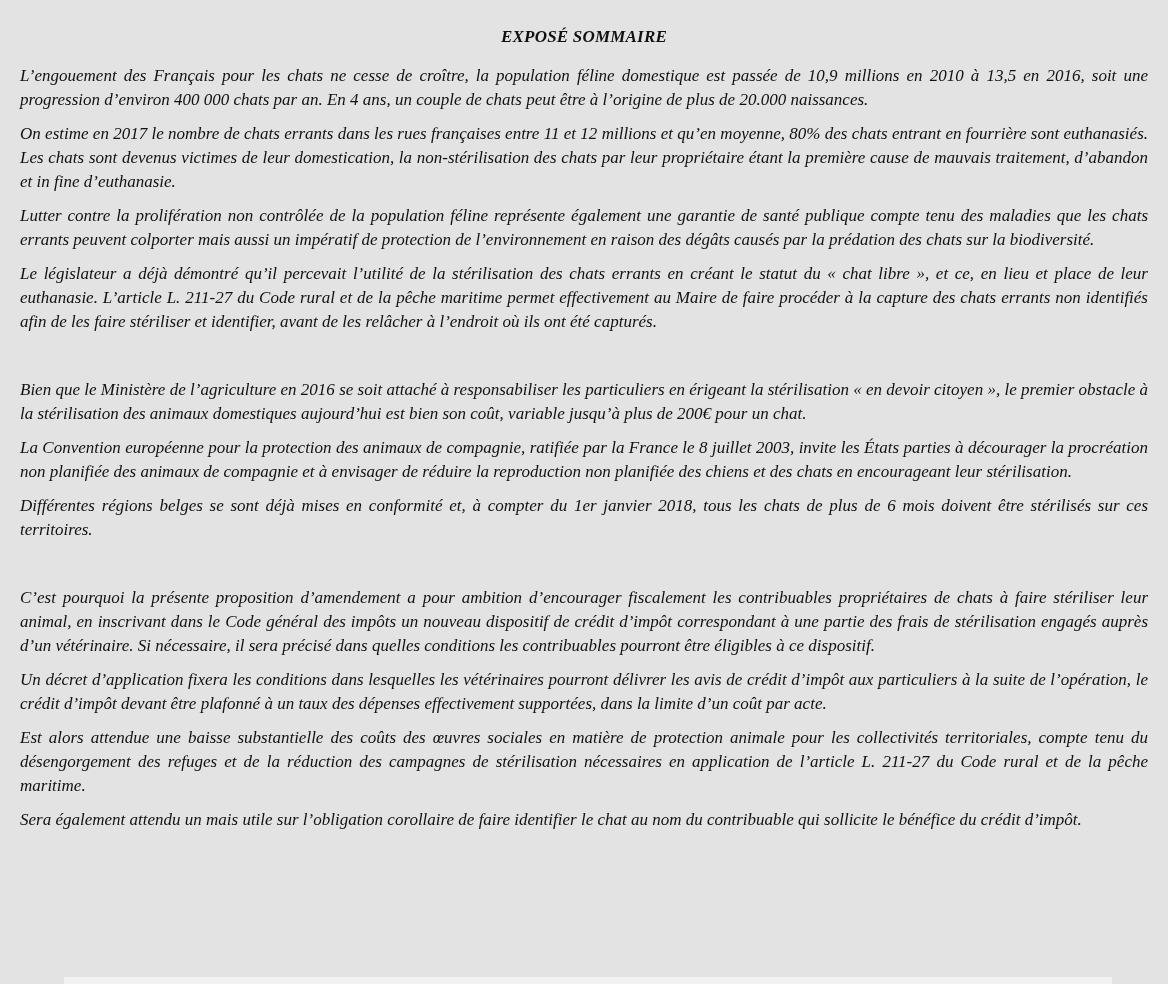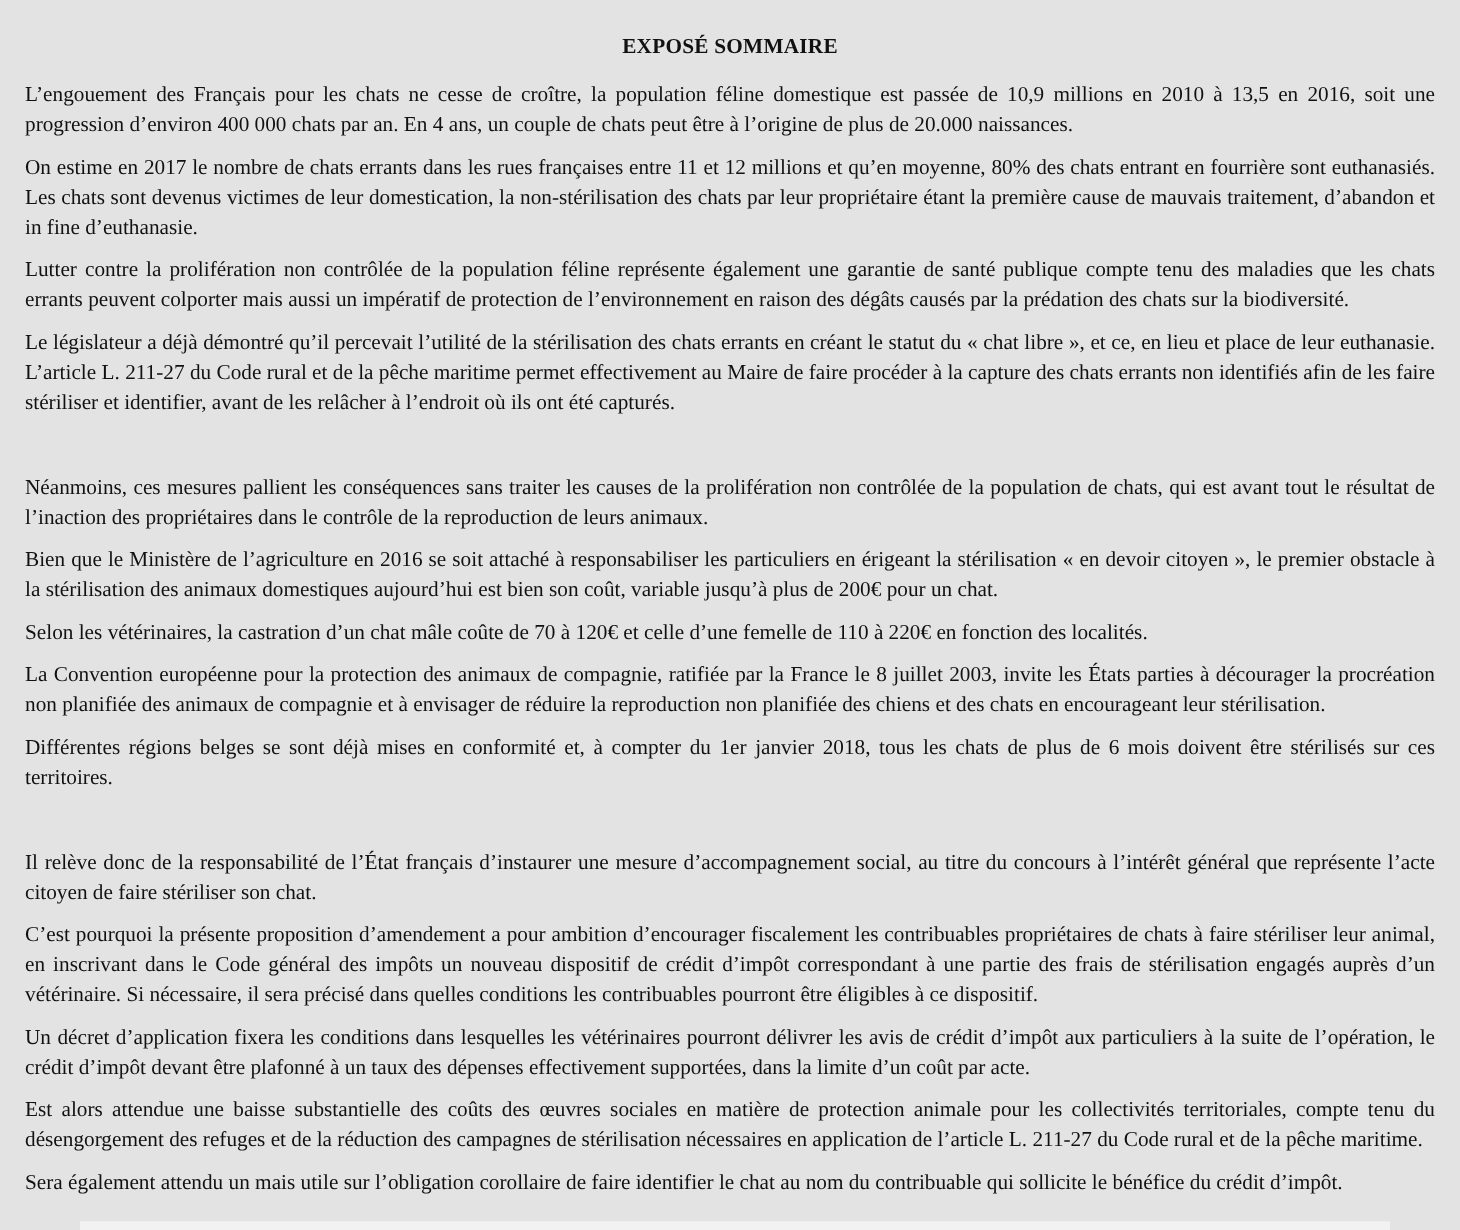--- a/index.html
+++ b/index.html
@@ -1,15 +1,15 @@
 <!DOCTYPE html>
 <html lang="fr"><head>
   <meta charset="utf-8">
   <style>
-    * { margin: 0; padding: 0; box-sizing: border-box; }
+    * { margin: 0; padding: 0; box-sizing: border-box; font-style: italic; }
     html, body {
       width: 1168px;
       height: 984px;
       overflow: hidden;
     }
     body {
       background: #e3e3e3;
       font-family: "Liberation Serif", "DejaVu Serif", serif;
       color: #111111;
       position: relative;
@@ -49,28 +49,25 @@
 <div class="doc">
   <h1 class="doc-title">EXPOSÉ SOMMAIRE</h1>
 
   <p>L’engouement des Français pour les chats ne cesse de croître, la population féline domestique est passée de 10,9 millions en 2010 à 13,5 en 2016, soit une progression d’environ 400 000 chats par an. En 4 ans, un couple de chats peut être à l’origine de plus de 20.000 naissances.</p>
   <p>On estime en 2017 le nombre de chats errants dans les rues françaises entre 11 et 12 millions et qu’en moyenne, 80% des chats entrant en fourrière sont euthanasiés. Les chats sont devenus victimes de leur domestication, la non-stérilisation des chats par leur propriétaire étant la première cause de mauvais traitement, d’abandon et in fine d’euthanasie.</p>
   <p>Lutter contre la prolifération non contrôlée de la population féline représente également une garantie de santé publique compte tenu des maladies que les chats errants peuvent colporter mais aussi un impératif de protection de l’environnement en raison des dégâts causés par la prédation des chats sur la biodiversité.</p>
   <p>Le législateur a déjà démontré qu’il percevait l’utilité de la stérilisation des chats errants en créant le statut du « chat libre », et ce, en lieu et place de leur euthanasie. L’article L. 211-27 du Code rural et de la pêche maritime permet effectivement au Maire de faire procéder à la capture des chats errants non identifiés afin de les faire stériliser et identifier, avant de les relâcher à l’endroit où ils ont été capturés.</p>
 
   <div class="blank-line"></div>
 
-  <p>Néanmoins, ces mesures pallient les conséquences sans traiter les causes de la prolifération non contrôlée de la population de chats, qui est avant tout le résultat de l’inaction des propriétaires dans le contrôle de la reproduction de leurs animaux.</p>
   <p>Bien que le Ministère de l’agriculture en 2016 se soit attaché à responsabiliser les particuliers en érigeant la stérilisation « en devoir citoyen », le premier obstacle à la stérilisation des animaux domestiques aujourd’hui est bien son coût, variable jusqu’à plus de 200€ pour un chat.</p>
-  <p>Selon les vétérinaires, la castration d’un chat mâle coûte de 70 à 120€ et celle d’une femelle de 110 à 220€ en fonction des localités.</p>
   <p>La Convention européenne pour la protection des animaux de compagnie, ratifiée par la France le 8 juillet 2003, invite les États parties à décourager la procréation non planifiée des animaux de compagnie et à envisager de réduire la reproduction non planifiée des chiens et des chats en encourageant leur stérilisation.</p>
   <p>Différentes régions belges se sont déjà mises en conformité et, à compter du 1er janvier 2018, tous les chats de plus de 6 mois doivent être stérilisés sur ces territoires.</p>
 
   <div class="blank-line"></div>
 
-  <p>Il relève donc de la responsabilité de l’État français d’instaurer une mesure d’accompagnement social, au titre du concours à l’intérêt général que représente l’acte citoyen de faire stériliser son chat.</p>
   <p>C’est pourquoi la présente proposition d’amendement a pour ambition d’encourager fiscalement les contribuables propriétaires de chats à faire stériliser leur animal, en inscrivant dans le Code général des impôts un nouveau dispositif de crédit d’impôt correspondant à une partie des frais de stérilisation engagés auprès d’un vétérinaire. Si nécessaire, il sera précisé dans quelles conditions les contribuables pourront être éligibles à ce dispositif.</p>
   <p>Un décret d’application fixera les conditions dans lesquelles les vétérinaires pourront délivrer les avis de crédit d’impôt aux particuliers à la suite de l’opération, le crédit d’impôt devant être plafonné à un taux des dépenses effectivement supportées, dans la limite d’un coût par acte.</p>
   <p>Est alors attendue une baisse substantielle des coûts des œuvres sociales en matière de protection animale pour les collectivités territoriales, compte tenu du désengorgement des refuges et de la réduction des campagnes de stérilisation nécessaires en application de l’article L. 211-27 du Code rural et de la pêche maritime.</p>
   <p>Sera également attendu un mais utile sur l’obligation corollaire de faire identifier le chat au nom du contribuable qui sollicite le bénéfice du crédit d’impôt.</p>
 </div>
 
 <div class="page-bottom-edge"></div>
 
 </body></html>

